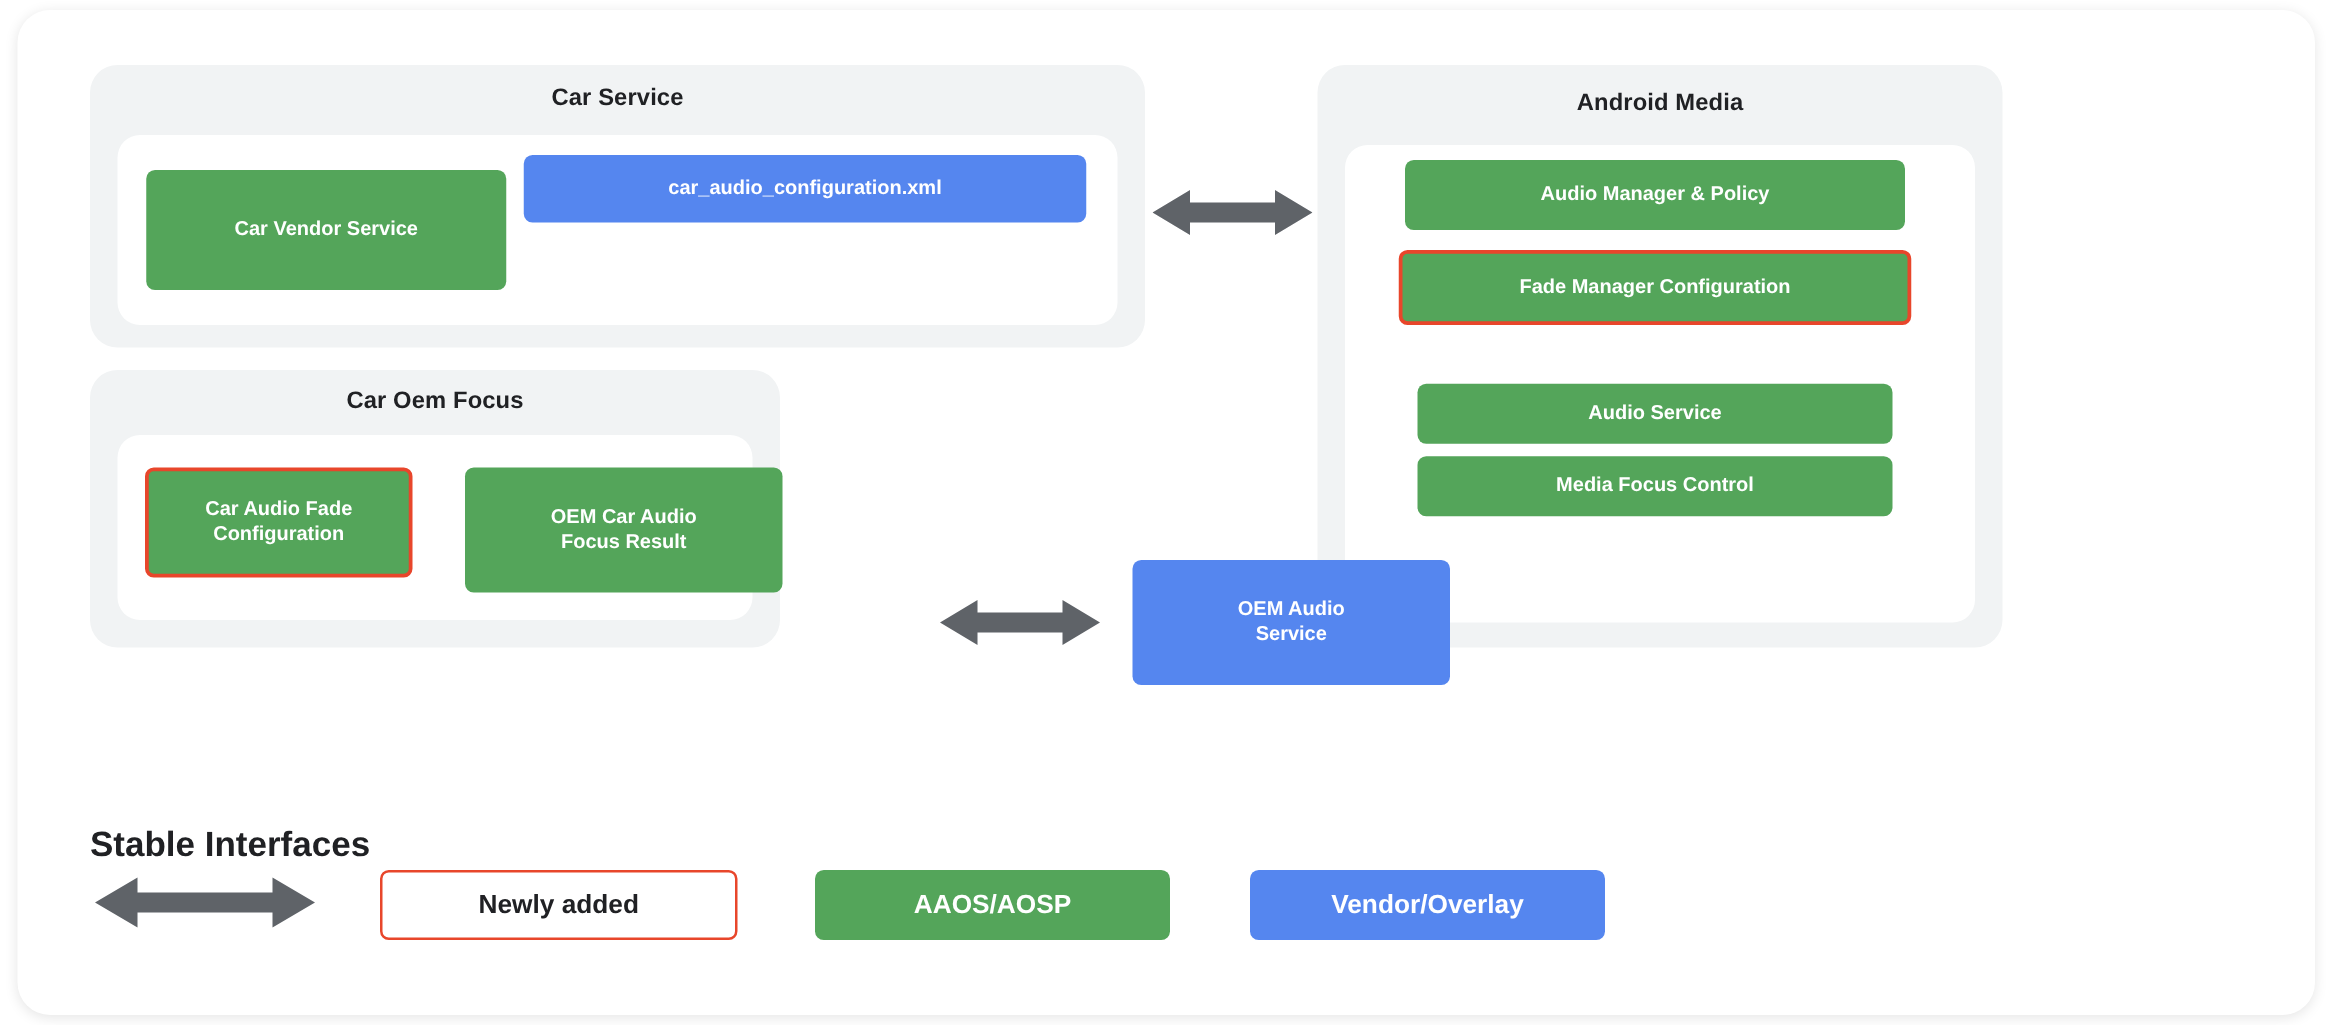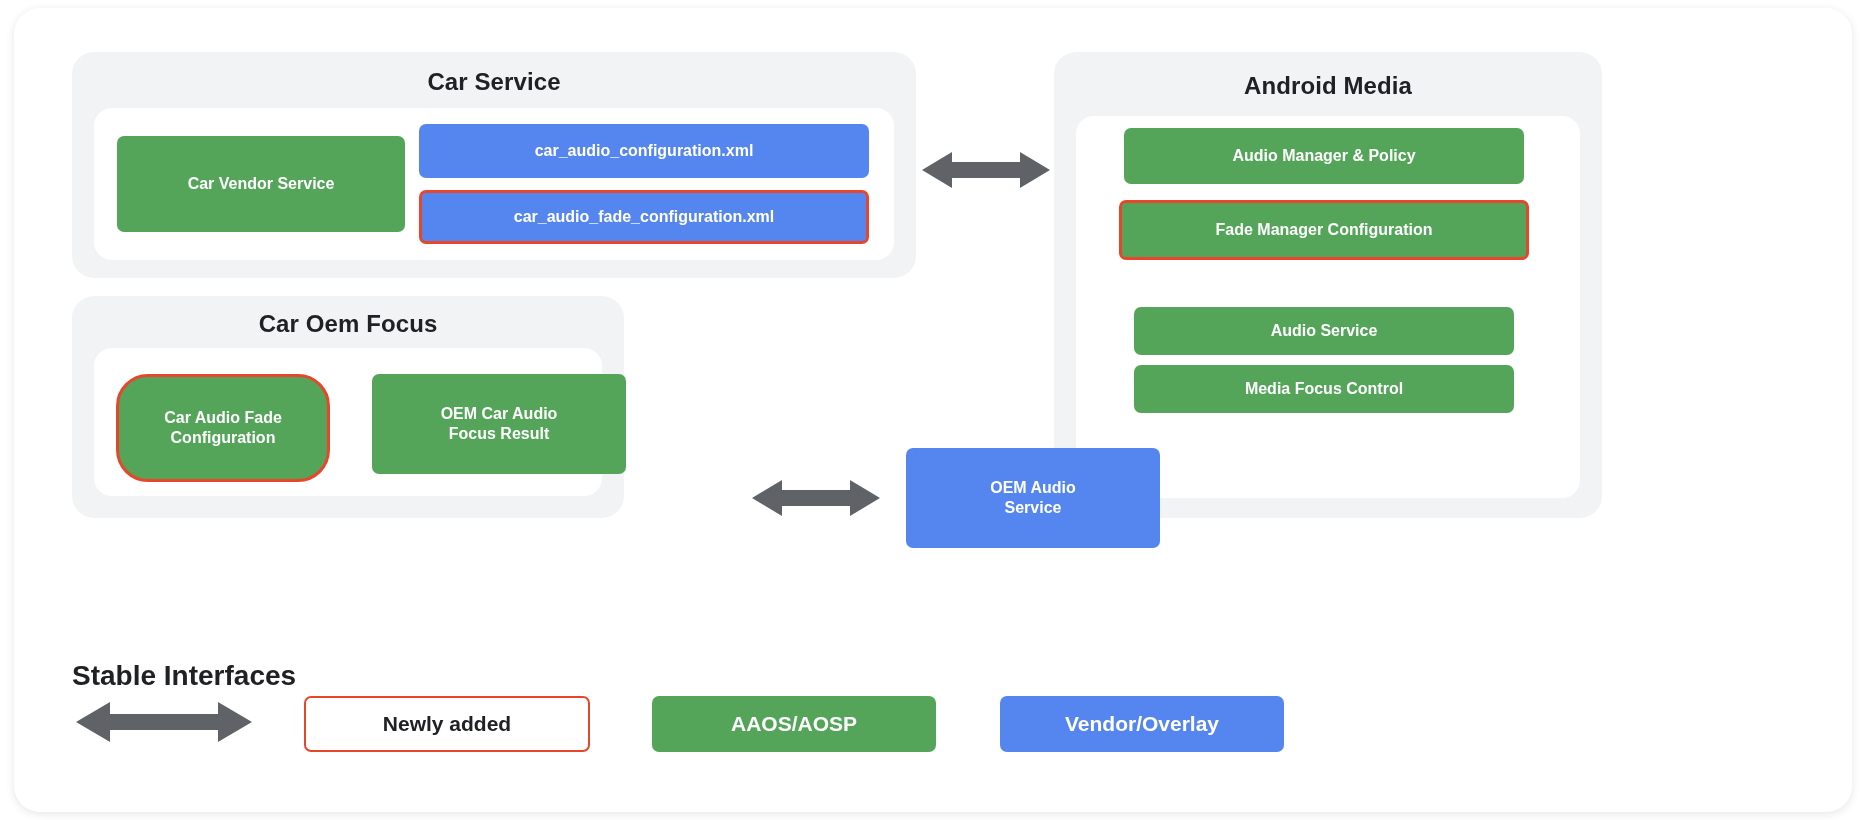--- a/index.html
+++ b/index.html
@@ -27,21 +27,21 @@
   .group {
     position: absolute;
     background: #f1f3f4;
     border-radius: 22px;
   }
   .group-title {
     position: absolute;
     left: 0;
     right: 0;
     text-align: center;
-    font-size: 24px;
+    font-size: 19px;
     font-weight: 700;
     color: #202124;
     letter-spacing: 0.1px;
   }
   .inner-white {
     position: absolute;
     background: #ffffff;
     border-radius: 18px;
   }
 
@@ -102,29 +102,28 @@
 
   <div class="group" style="left:58px; top:44px; width:844px; height:226px;">
     <div class="group-title" style="top:16px;">Car Service</div>
 
     <div class="inner-white" style="left:22px; top:56px; width:800px; height:152px;"></div>
 
     <div class="box green" style="left:45px; top:84px; width:288px; height:96px;">Car Vendor Service</div>
 
     <div class="box blue" style="left:347px; top:72px; width:450px; height:54px;">car_audio_configuration.xml</div>
 
-    <div class="box blue outlined" style="left:347px; top:138px; width:450px; height:54px;">car_audio_fade_configuration.xml</div>
   </div>
 
   <div class="group" style="left:58px; top:288px; width:552px; height:222px;">
     <div class="group-title" style="top:14px;">Car Oem Focus</div>
 
     <div class="inner-white" style="left:22px; top:52px; width:508px; height:148px;"></div>
 
-    <div class="box green outlined" style="left:44px; top:78px; width:214px; height:108px;border-radius:32px;">Car Audio Fade
+    <div class="box green outlined" style="left:44px; top:78px; width:214px; height:88px;">Car Audio Fade
 Configuration</div>
 
     <div class="box green" style="left:300px; top:78px; width:254px; height:100px;">OEM Car Audio
 Focus Result</div>
   </div>
 
   <div class="group" style="left:1040px; top:44px; width:548px; height:466px;">
     <div class="group-title" style="top:20px;">Android Media</div>
 
     <div class="inner-white" style="left:22px; top:64px; width:504px; height:382px;"></div>

